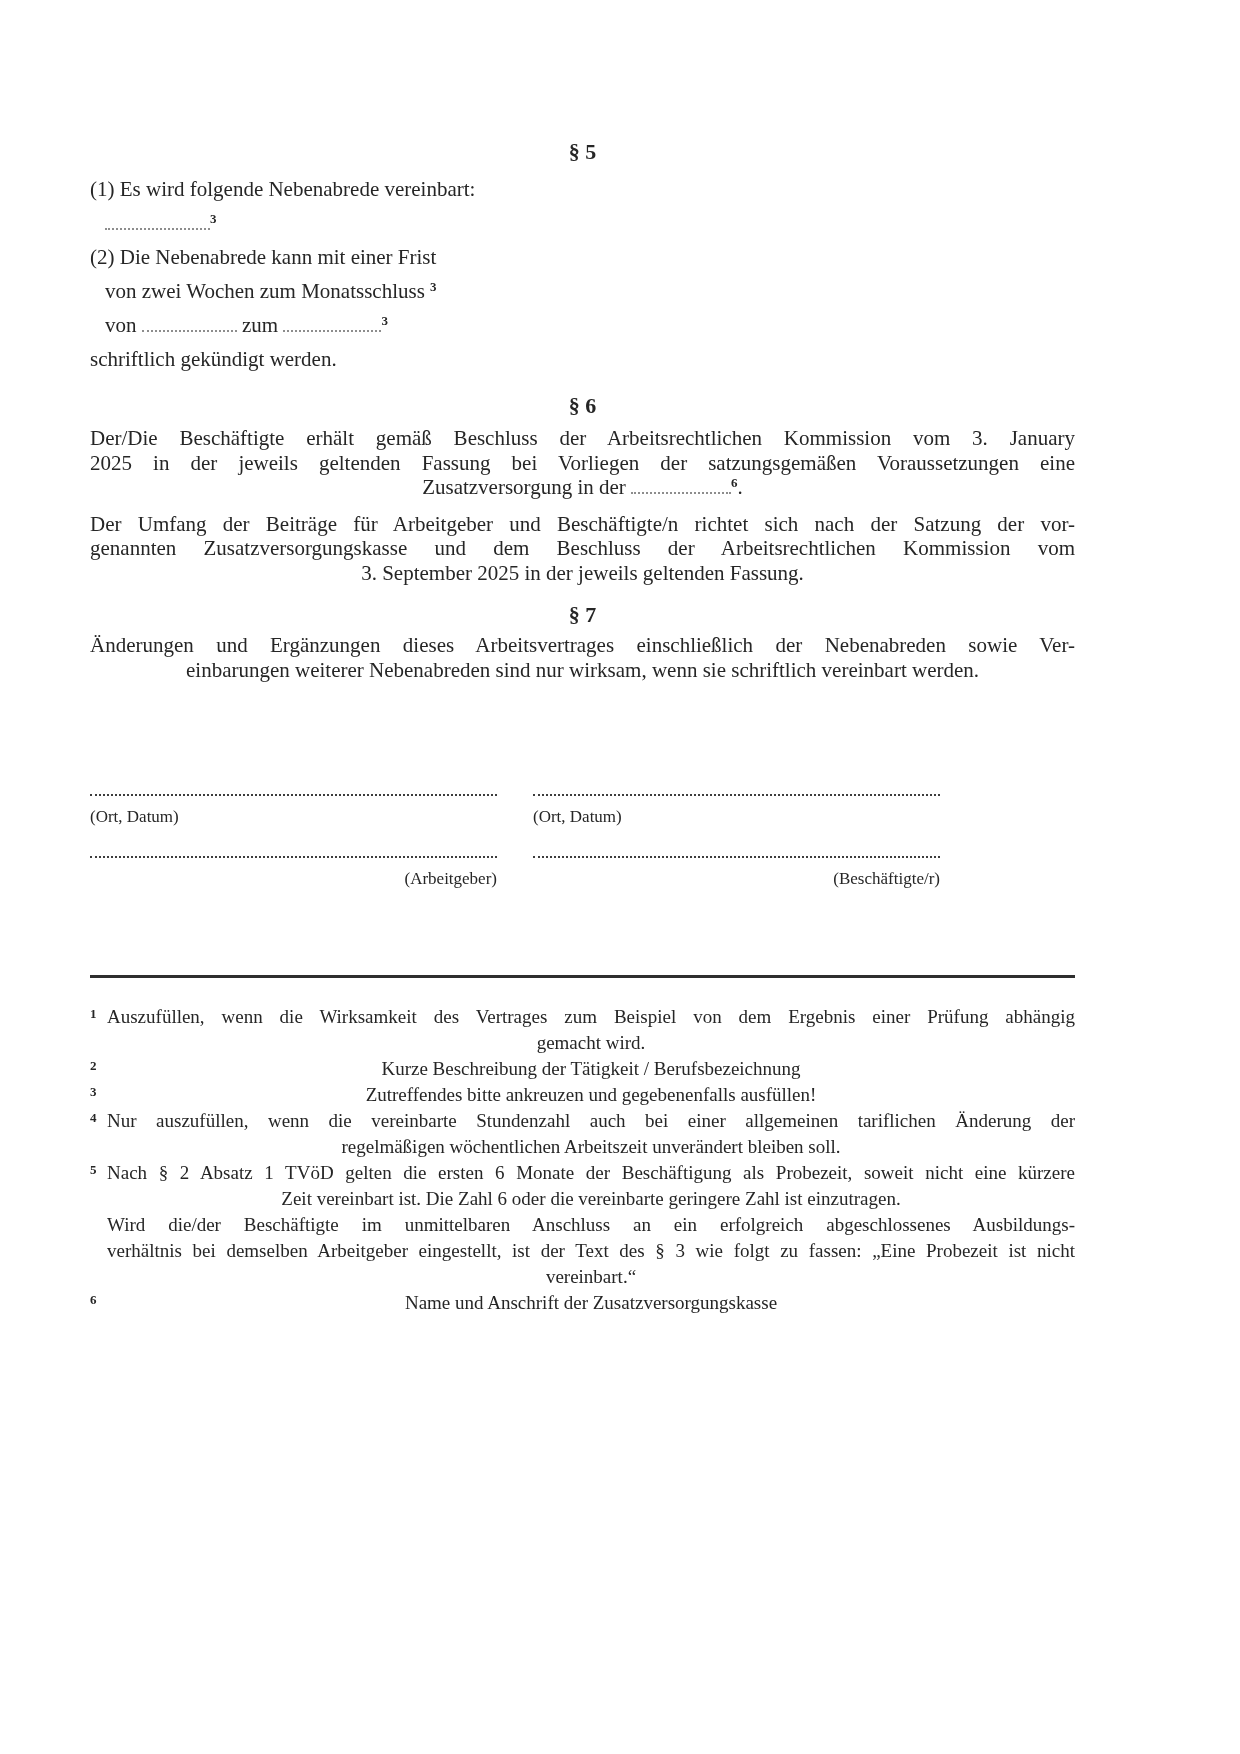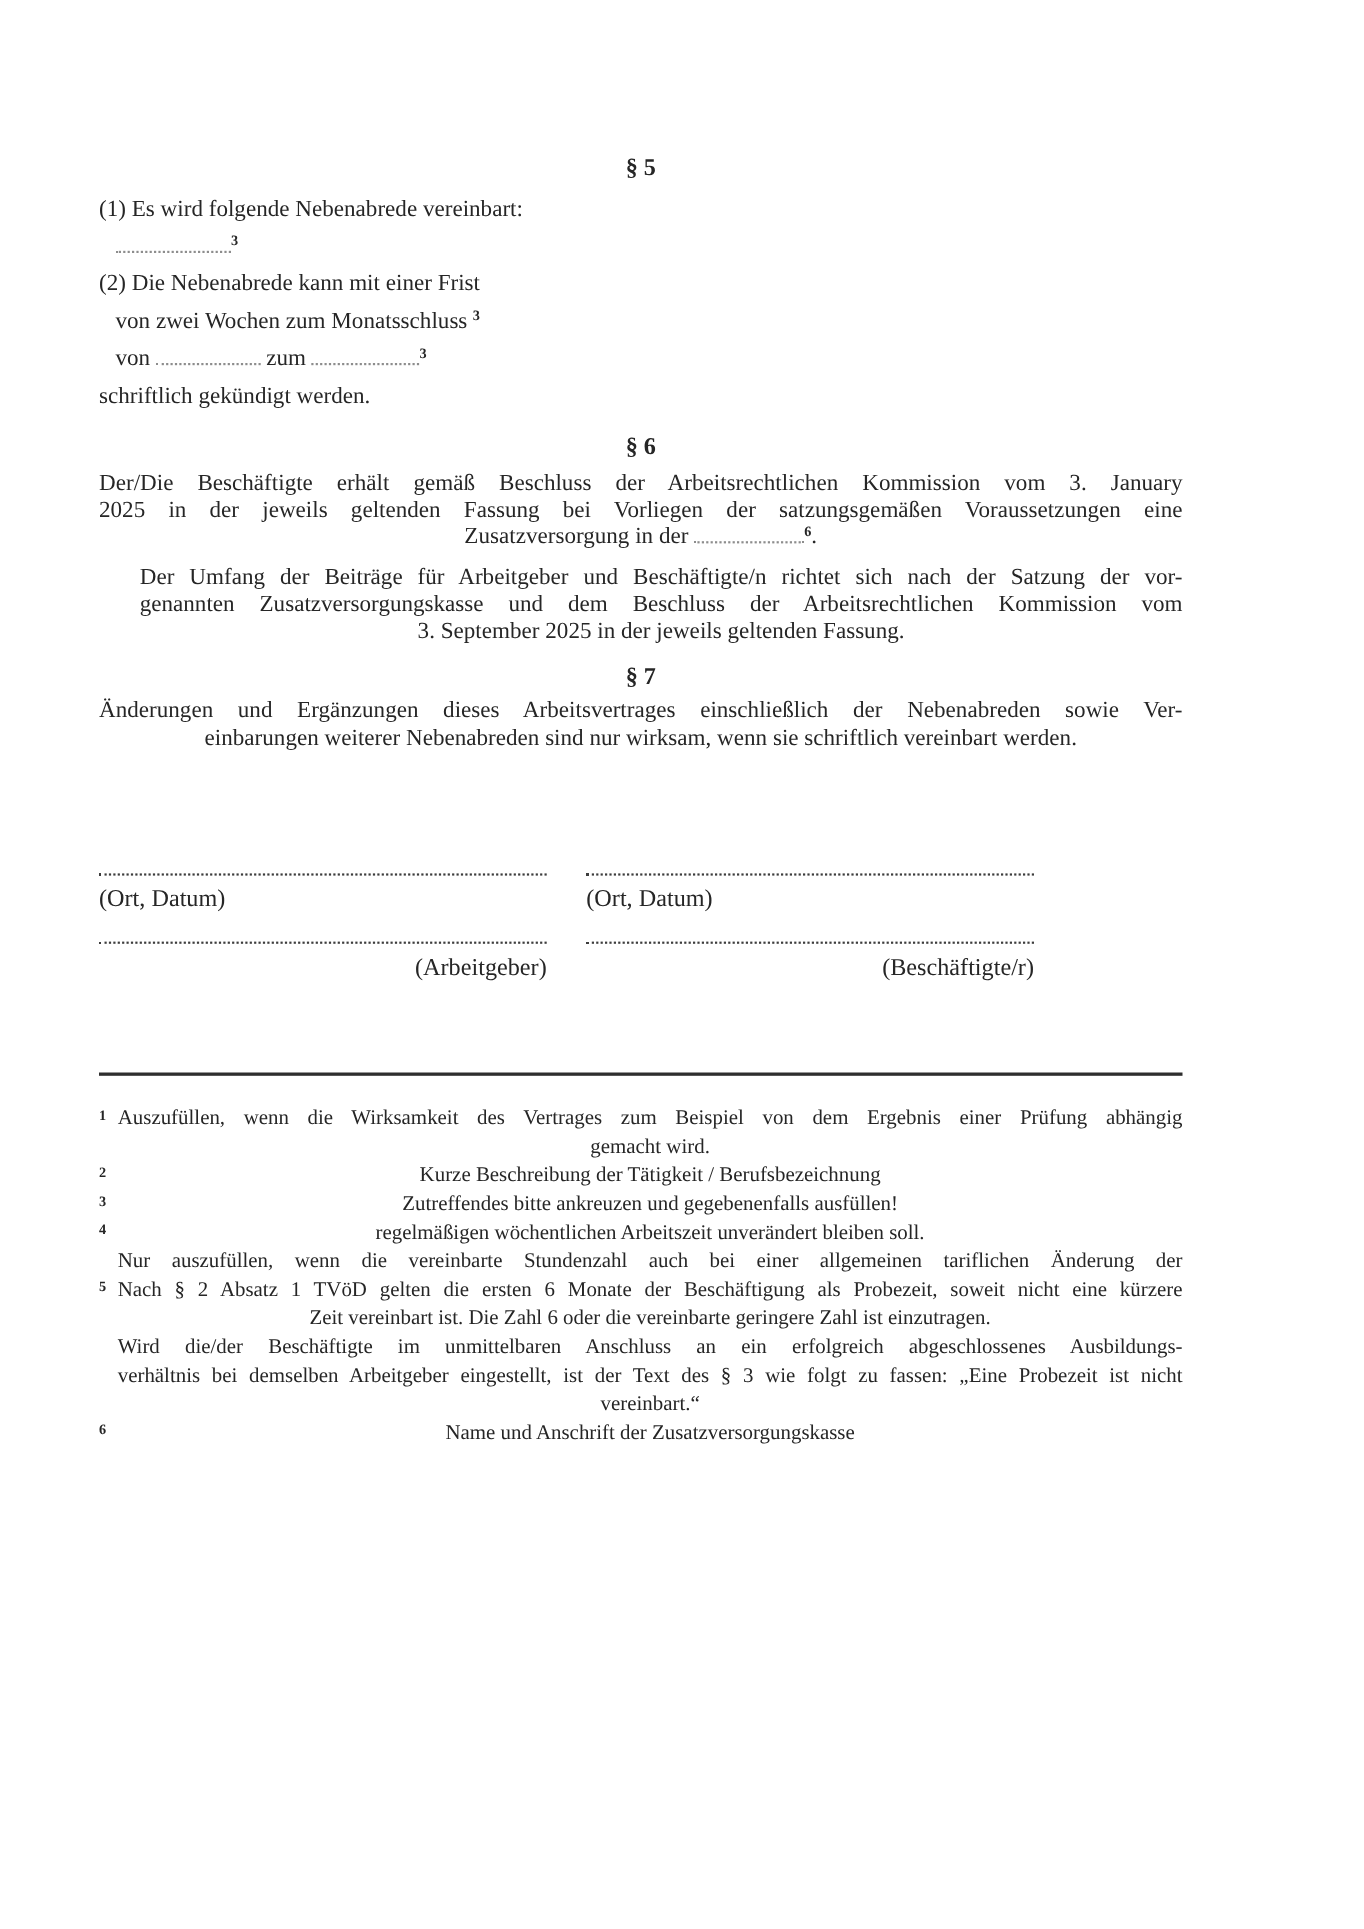--- a/index.html
+++ b/index.html
@@ -26,21 +26,21 @@
   .s5row {
     font-size: 21px;
     line-height: 26px;
     margin-bottom: 8px;
     font-family: Liberation Serif, serif;
   }
   .indent1 { padding-left: 15px; }
   #s6h { margin-top: 22px; margin-bottom: 8px; }
   #s7h { margin-top: 18px; margin-bottom: 6px; }
   .para { font-size: 21px; line-height: 24.5px; }
-  #s6p2 { margin-top: 12px; margin-left: 37px; }
+  #s6p2 { margin-top: 12px; }
   .tline { text-align: center; }
   .tline.just { text-align: justify; text-align-last: justify; }
   .supref {
     font-size: 13px;
     font-weight: 700;
     line-height: 0;
     position: relative;
     top: -7px;
     vertical-align: baseline;
   }
@@ -56,21 +56,21 @@
   .b100 { width: 100px; }
   .sig-block { margin-top: 112px; }
   .sig-cols { display: flex; gap: 36px; }
   .sig-col { width: 407px; }
   .sig-line {
     height: 0;
     border-bottom: 2px dotted #3d3d3d;
   }
   .sig-line.second { margin-top: 27px; }
   .sig-label {
-    font-size: 22px;
+    font-size: 17px;
     line-height: 24px;
     padding-top: 9px;
   }
   .sig-label.center { text-align: right; }
   .divider {
     margin-top: 84px;
     height: 0;
     border-top: 3px solid #2e2e2e;
   }
   .footnotes {
@@ -175,22 +175,22 @@
       <div class="fn">
         <span class="fn-marker">2</span>
         <div class="tline">Kurze Beschreibung der Tätigkeit / Berufsbezeichnung</div>
       </div>
       <div class="fn">
         <span class="fn-marker">3</span>
         <div class="tline">Zutreffendes bitte ankreuzen und gegebenenfalls ausfüllen!</div>
       </div>
       <div class="fn">
         <span class="fn-marker">4</span>
+        <div class="tline just">Nur auszufüllen, wenn die vereinbarte Stundenzahl auch bei einer allgemeinen tariflichen Änderung der</div>
         <div class="tline">regelmäßigen wöchentlichen Arbeitszeit unverändert bleiben soll.</div>
-        <div class="tline just">Nur auszufüllen, wenn die vereinbarte Stundenzahl auch bei einer allgemeinen tariflichen Änderung der</div>
       </div>
       <div class="fn">
         <span class="fn-marker">5</span>
         <div class="tline just">Nach § 2 Absatz 1 TVöD gelten die ersten 6 Monate der Beschäftigung als Probezeit, soweit nicht eine kürzere</div>
         <div class="tline">Zeit vereinbart ist. Die Zahl 6 oder die vereinbarte geringere Zahl ist einzutragen.</div>
         <div class="tline just">Wird die/der Beschäftigte im unmittelbaren Anschluss an ein erfolgreich abgeschlossenes Ausbildungs-</div>
         <div class="tline just">verhältnis bei demselben Arbeitgeber eingestellt, ist der Text des § 3 wie folgt zu fassen: „Eine Probezeit ist nicht</div>
         <div class="tline">vereinbart.“</div>
       </div>
       <div class="fn">

